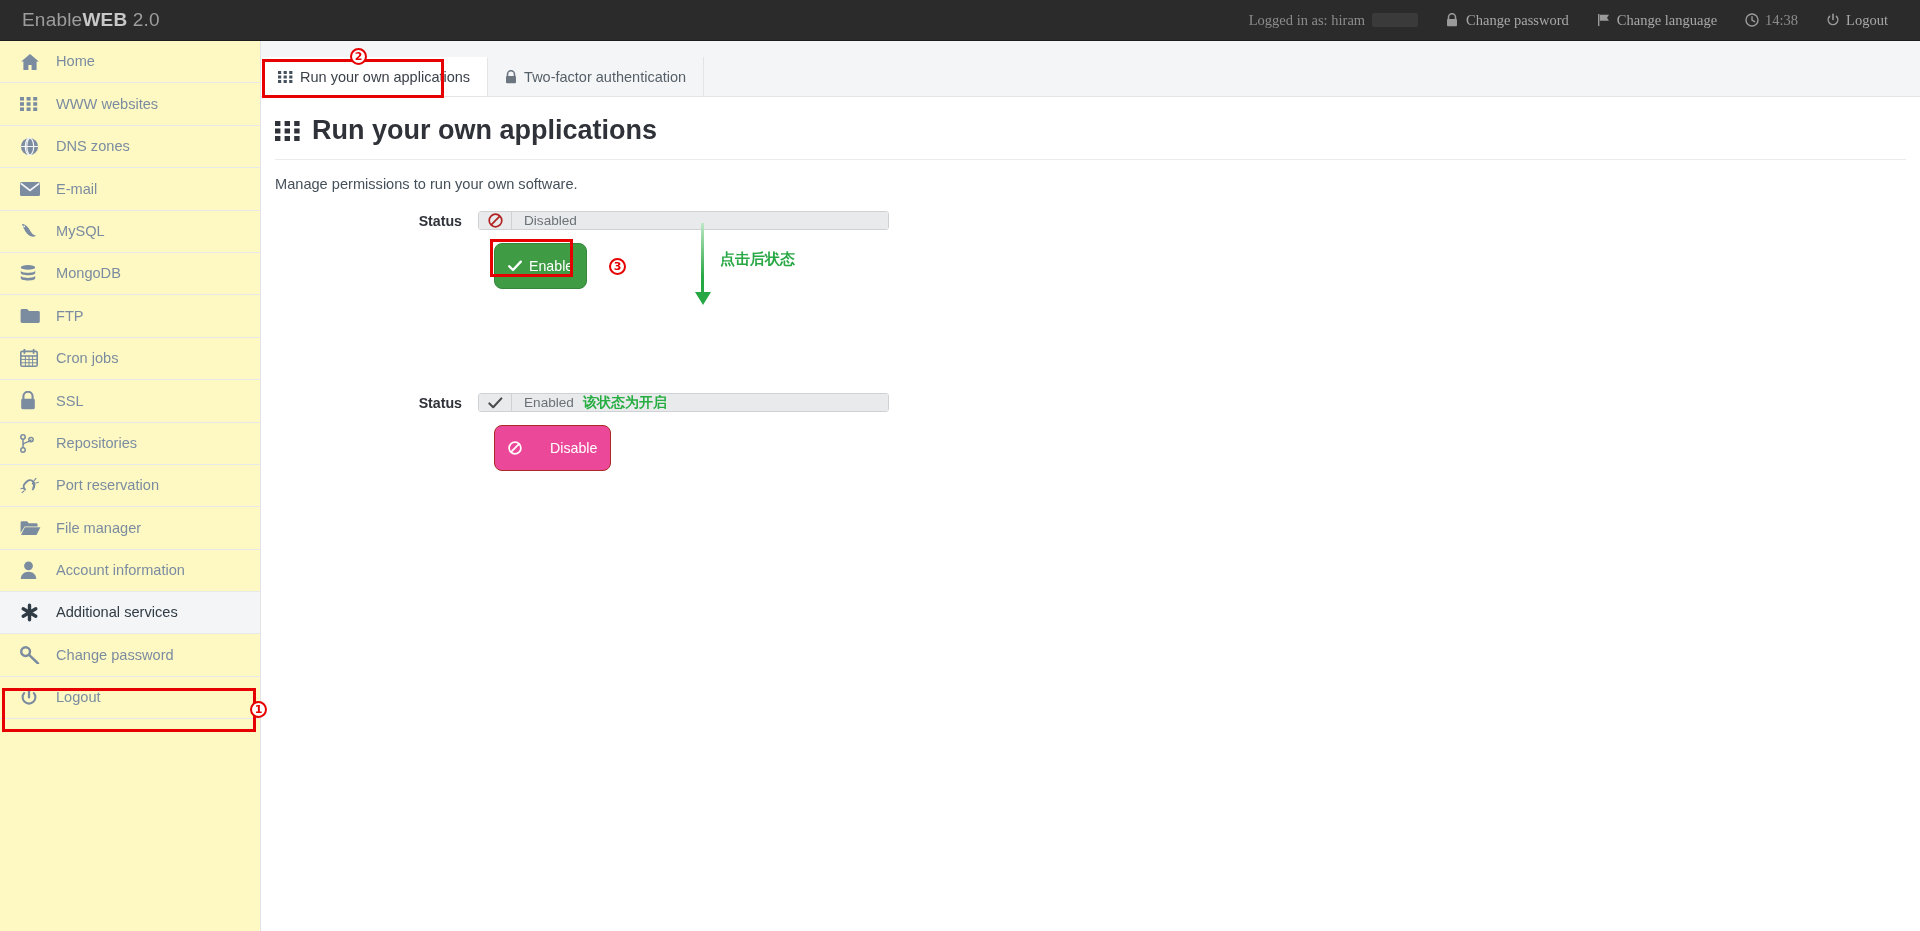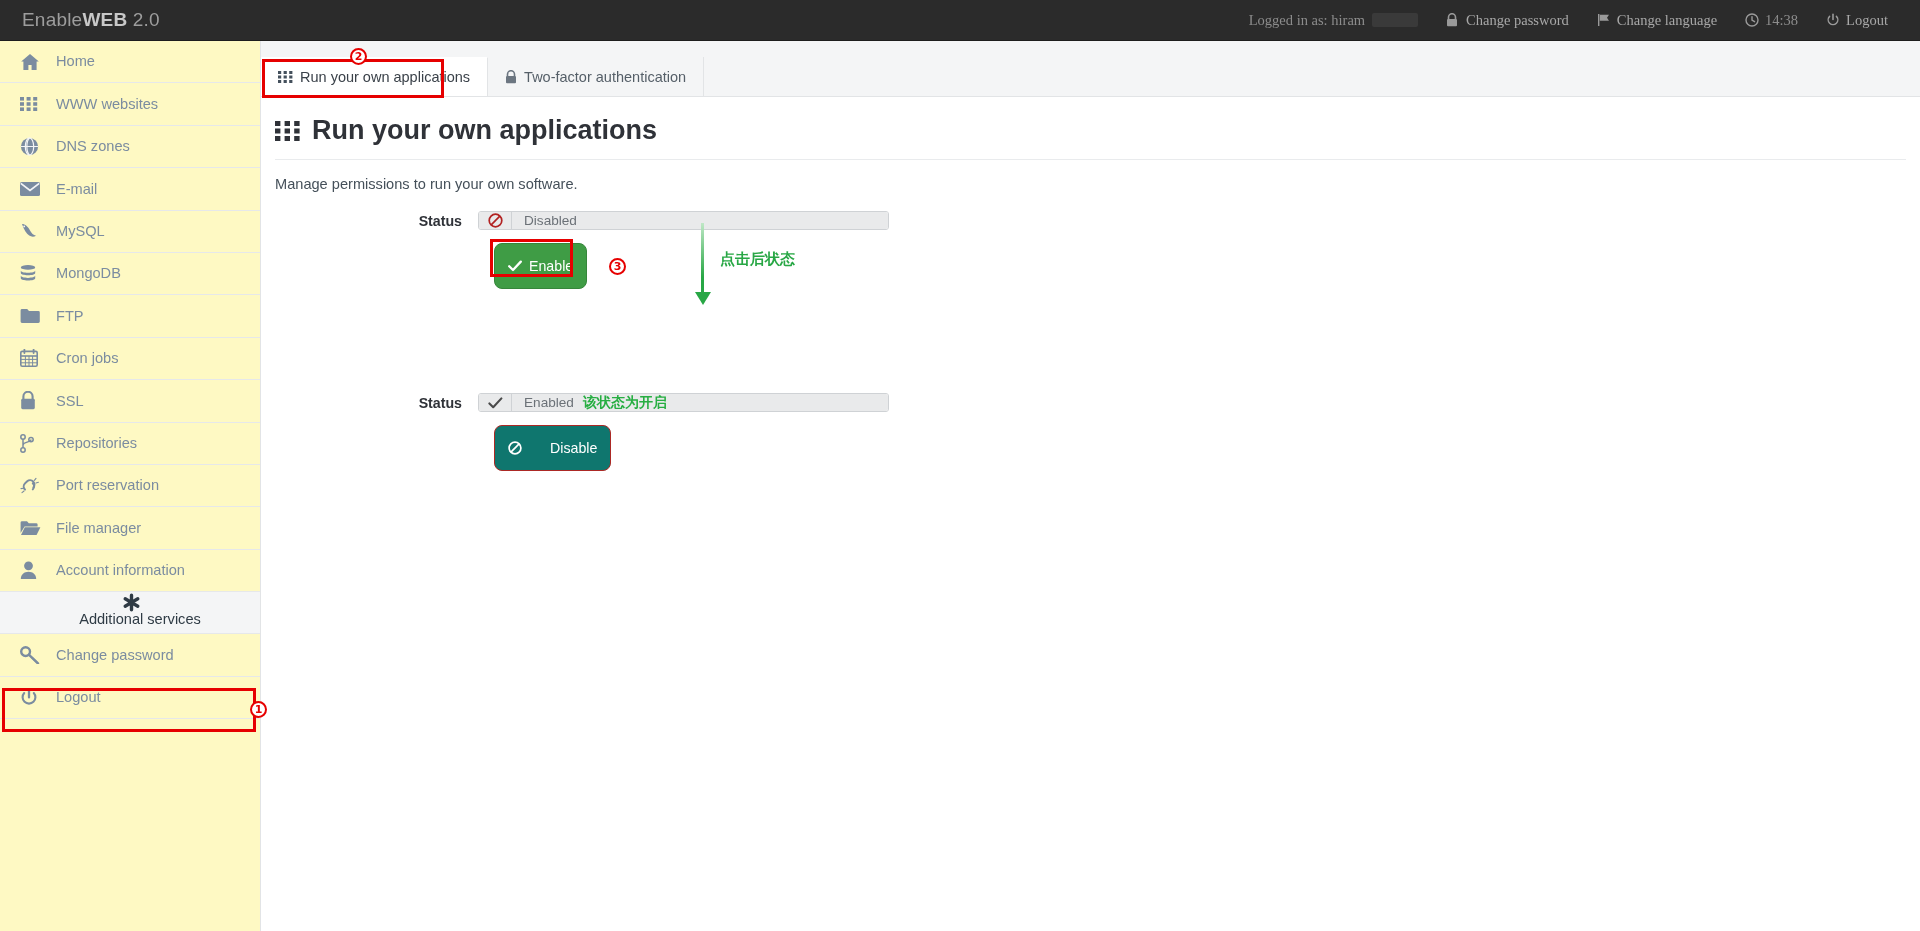--- a/index.html
+++ b/index.html
@@ -69,21 +69,21 @@
     color: #7b8ca0;
     border-bottom: 1px solid #e6e8ea;
     white-space: nowrap;
   }
   .navitem .nicon {
     width: 26px; min-width: 26px; height: 20px;
     margin-right: 10px;
     display: flex; align-items: center; justify-content: flex-start;
     color: #7b8ca0;
   }
-  .navitem.active { color: #2f3b45; font-weight: normal; background: #f4f5f6; flex-direction: column; }
+  .navitem.active { color: #2f3b45; font-weight: normal; background: #f4f5f6; }
   .navitem.active .nicon { color: #2f3b45; }
   .navitem .nlabel { line-height: 1; }
 
   
   .hl-sidebar {
     position: absolute;
     left: 2px; top: 647px;
     width: 254px; height: 44px;
     border: 3px solid #e60000;
     pointer-events: none;
@@ -201,21 +201,21 @@
   .btn {
     display: inline-flex; align-items: center; gap: 7px;
     height: 46px; padding: 0 13px;
     border-radius: 8px;
     font-size: 14.2px;
     color: #ffffff;
     border: 1px solid transparent;
     text-align: center;
   }
   .btn-green { background: #3f9c45; border-color: #36863b; }
-  .btn-red   { background: #0f766e; border-color: #ac2925; gap: 28px; }
+  .btn-red   { background: #ec4899; border-color: #ac2925; gap: 28px; }
   .btnwrap { position: relative; display: inline-flex; align-items:center; }
   .hl-btn {
     position: absolute;
     left: -4px; top: -4px;
     width: 83px; height: 38px;
     border: 3px solid #e60000;
     pointer-events: none;
   }
 
   

